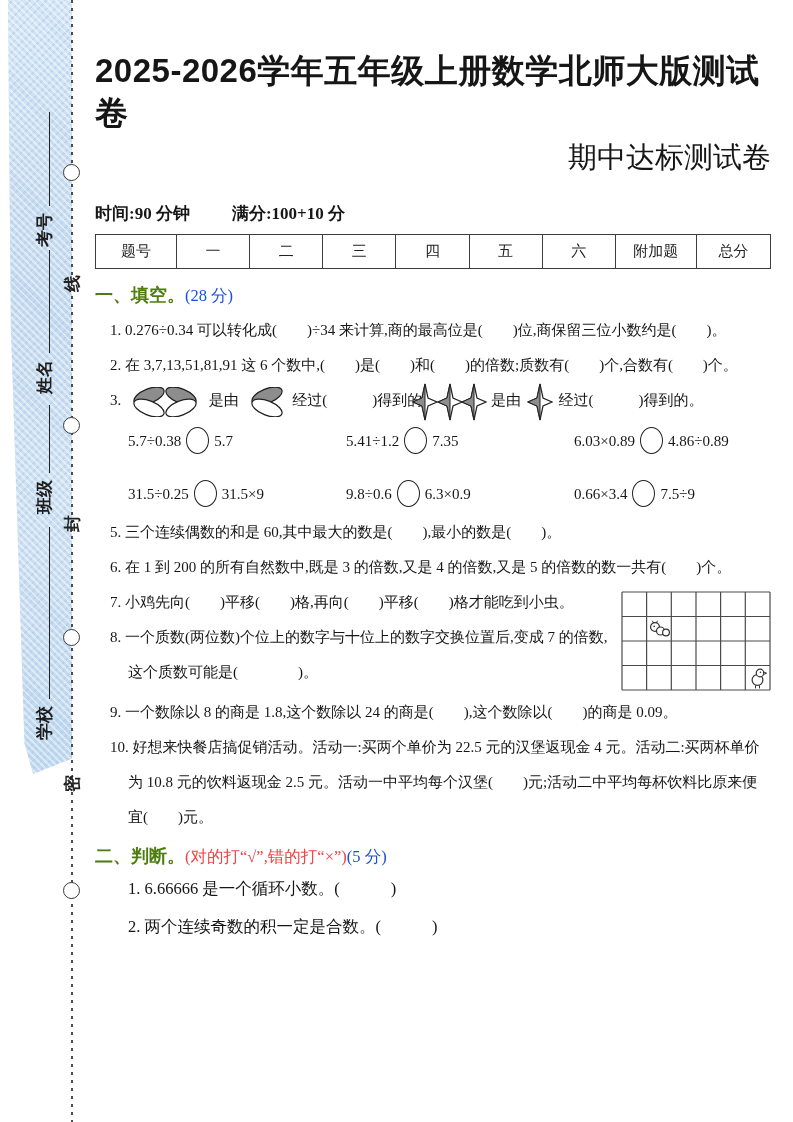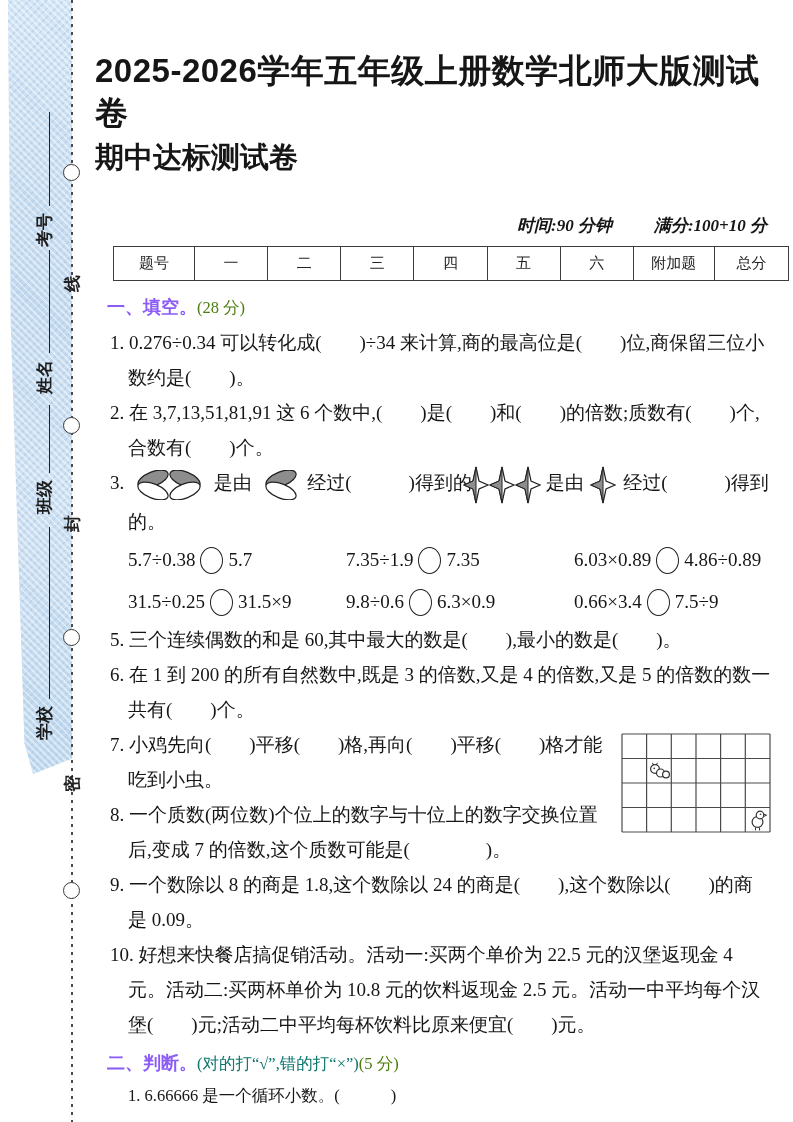--- a/index.html
+++ b/index.html
@@ -21,42 +21,42 @@
         display:flex;align-items:center;gap:7px;font-size:17px;font-weight:700;
         color:#1d1d1d;white-space:nowrap;height:22px;}
   .side-block .fill-line{flex:1;border-bottom:1.6px solid #222;height:11px;}
   .seal-char{position:absolute;left:63px;width:18px;text-align:center;transform:rotate(-90deg);
         font-size:17px;font-weight:700;color:#222;}
 
   
   .main{position:absolute;left:95px;top:50px;width:676px;}
   .title{font-family:"Liberation Sans","DejaVu Sans",sans-serif;
          font-weight:700;font-size:33px;line-height:42px;letter-spacing:.5px;}
-  .subtitle{text-align:left;font-family:"Liberation Sans","DejaVu Sans",sans-serif;
-         font-weight:700;font-size:29px;line-height:38px;margin-top:4px;}
-  .info-row{text-align:right;font-size:17px;font-weight:700;margin-top:38px;padding-right:4px;font-style:italic;}
+  .subtitle{text-align:right;font-family:"Liberation Sans","DejaVu Sans",sans-serif;
+         font-weight:400;font-size:29px;line-height:38px;margin-top:4px;}
+  .info-row{text-align:left;font-size:17px;font-weight:700;margin-top:26px;padding-right:4px;}
   .info-row .gap{display:inline-block;width:42px;}
 
-  table.score{width:100%;border-collapse:collapse;margin-top:9px;table-layout:fixed;margin-left:18px;}
+  table.score{width:100%;border-collapse:collapse;margin-top:9px;table-layout:fixed;}
   table.score td{border:1.3px solid #3c3c3c;height:33px;text-align:center;
         font-size:15px;color:#222;padding:0;}
   table.score col.c-first{width:12%;} table.score col.c-extra{width:12%;} table.score col.c-total{width:11%;}
 
   .sec-head{margin-top:13px;font-size:18px;line-height:26px;}
-  .sec-title{font-family:"Liberation Sans","DejaVu Sans",sans-serif;font-weight:700;color:#8b5cf6;margin-left:12px;}
-  .sec-note{color:#0f766e;font-size:16.5px;}
-  .sec-points{color:#4d7c0f;font-size:16.5px;}
-
-  .qwrap{margin-top:4px;font-size:19px;line-height:35px;}
+  .sec-title{font-family:"Liberation Sans","DejaVu Sans",sans-serif;font-weight:700;color:#4d7c0f;}
+  .sec-note{color:#ef4444;font-size:16.5px;}
+  .sec-points{color:#1d4ed8;font-size:16.5px;}
+
+  .qwrap{margin-top:4px;font-size:15px;line-height:35px;}
   .q{padding-left:33px;text-indent:-18px;}
   .q-inline{padding-left:33px;text-indent:-18px;}
 
   
   .pairs{display:grid;grid-template-columns:218px 228px 1fr;padding-left:33px;
-         row-gap:5px;line-height:37px;margin:2px 0 2px 0;}
+         row-gap:16px;line-height:37px;margin:2px 0 2px 0;}
   .cmp-circle{display:inline-block;width:23px;height:27px;border:1.5px solid #222;
          border-radius:50%;vertical-align:-8px;margin:0 5px;box-sizing:border-box;}
 
   
   .gridbox{float:right;width:150px;height:100px;margin:6px 0 4px 12px;position:relative;}
   .gridbox .critter{position:absolute;}
 
   
   .fig{vertical-align:middle;margin:0 2px;}
   .stars{display:inline-block;white-space:nowrap;vertical-align:middle;}
@@ -183,21 +183,21 @@
         <svg class="fig" width="26" height="38" viewBox="0 0 26 38">
           <path d="M13,1 L16,15 L25,19 L16,23 L13,37 L10,23 L1,19 L10,15 Z" fill="#fff" stroke="#222" stroke-width="1.2"></path>
           <path d="M13,1 L10,15 L1,19 L10,23 L13,37 Z" fill="#8d8d8d" stroke="#222" stroke-width="1"></path>
         </svg>
         <span>经过(　　　)得到的。</span>
       </div>
 
 
       <div class="pairs">
         <span><span>5.7÷0.38</span><span class="cmp-circle"></span><span>5.7</span></span>
-        <span><span>7.35÷1.9</span><span class="cmp-circle"></span><span>7.35</span></span>
+        <span><span>5.41÷1.2</span><span class="cmp-circle"></span><span>7.35</span></span>
         <span><span>6.03×0.89</span><span class="cmp-circle"></span><span>4.86÷0.89</span></span>
         <span><span>31.5÷0.25</span><span class="cmp-circle"></span><span>31.5×9</span></span>
         <span><span>9.8÷0.6</span><span class="cmp-circle"></span><span>6.3×0.9</span></span>
         <span><span>0.66×3.4</span><span class="cmp-circle"></span><span>7.5÷9</span></span>
       </div>
 
       <div class="q">5. 三个连续偶数的和是 60,其中最大的数是(　　),最小的数是(　　)。</div>
       <div class="q">6. 在 1 到 200 的所有自然数中,既是 3 的倍数,又是 4 的倍数,又是 5 的倍数的数一共有(　　)个。</div>
 
       <div class="gridbox">

